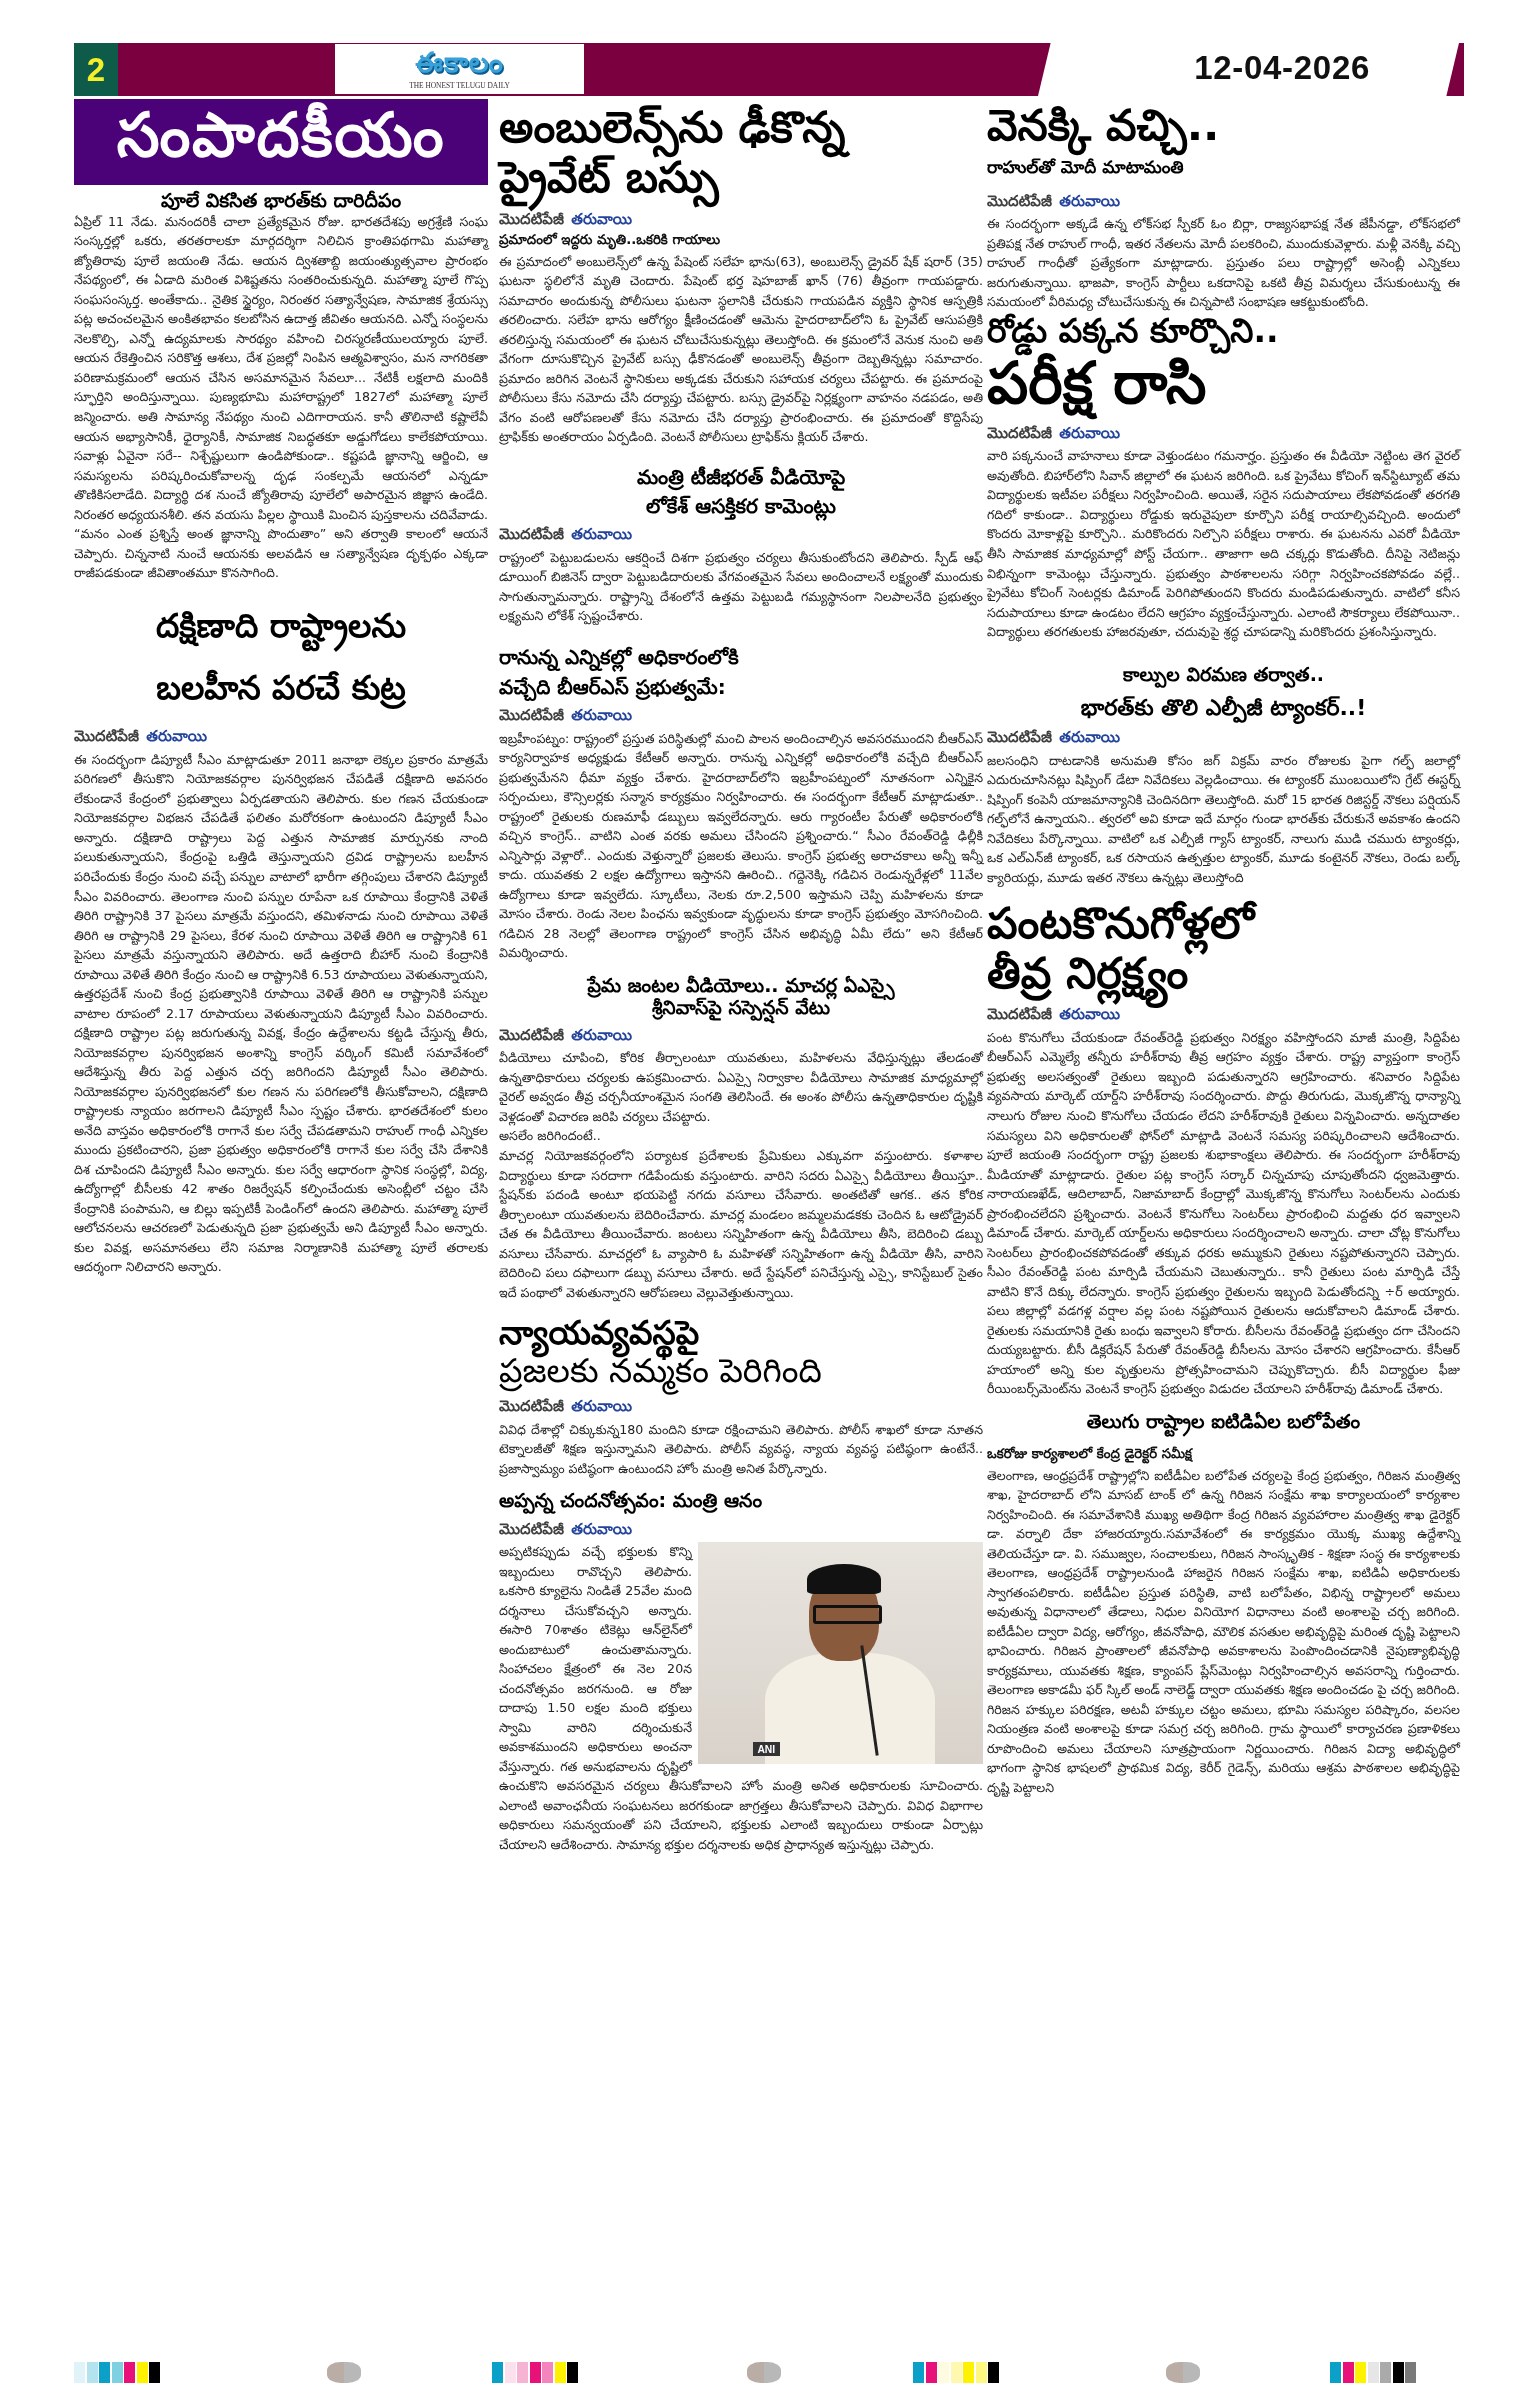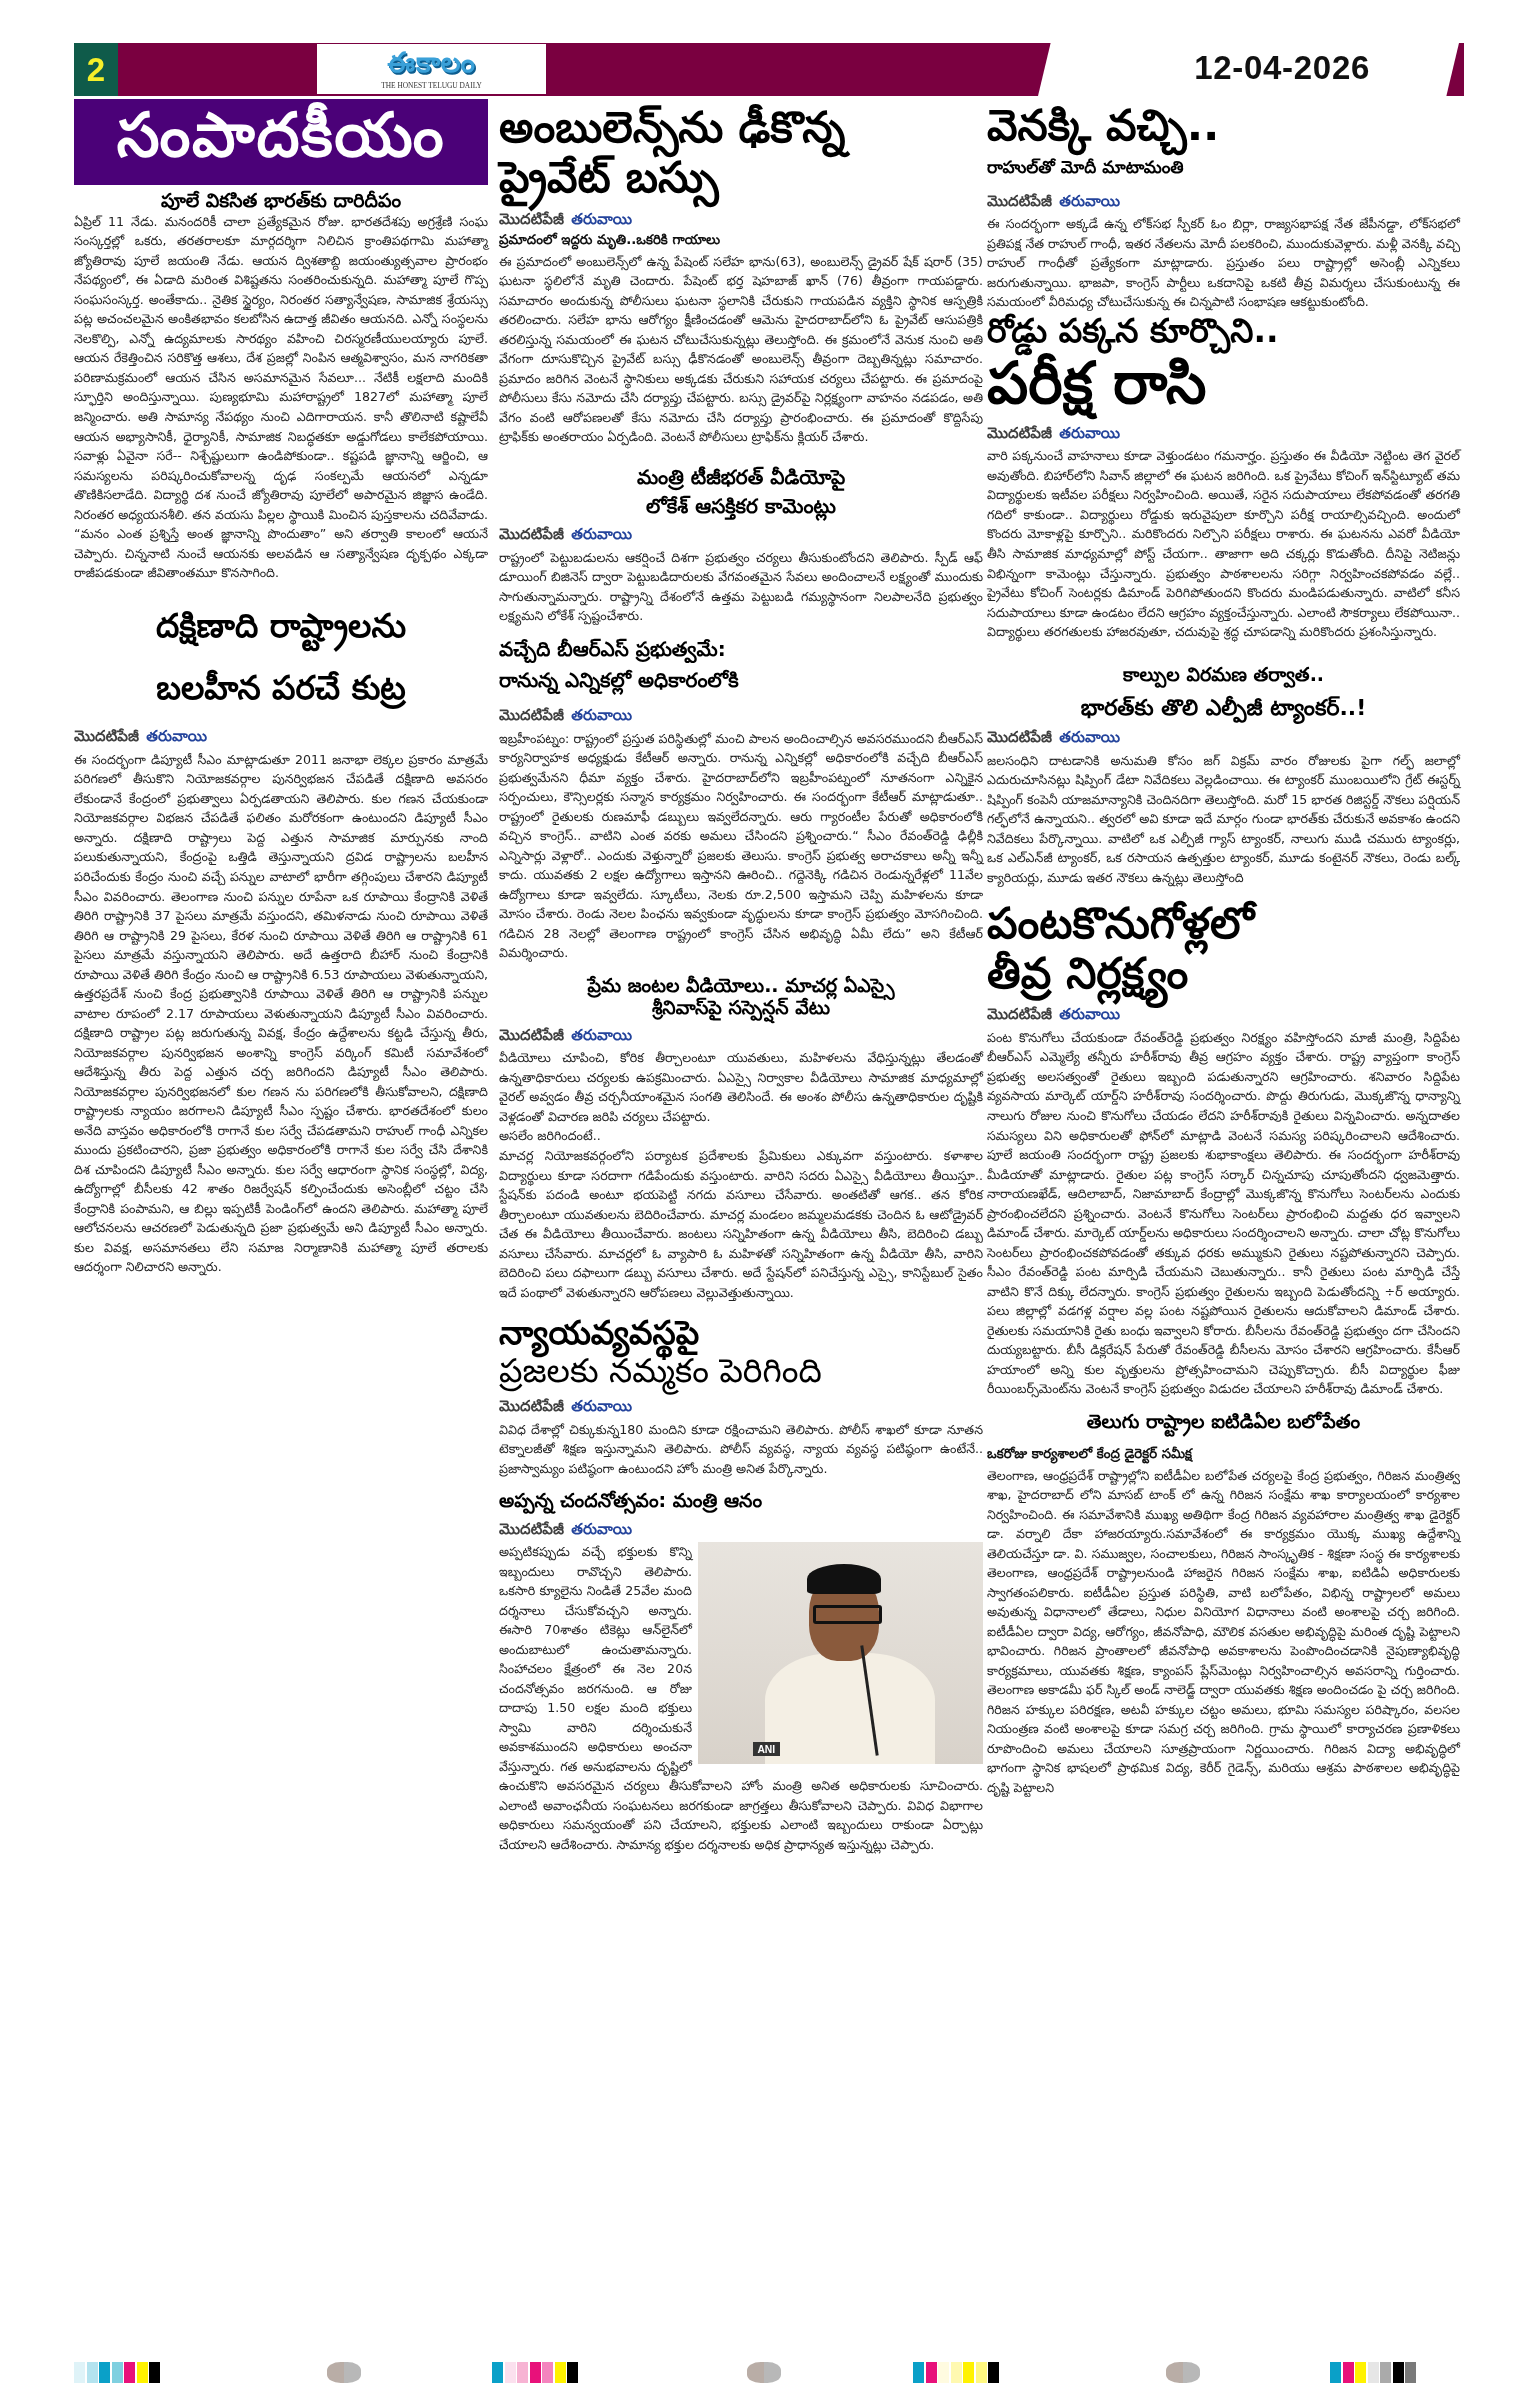--- a/index.html
+++ b/index.html
@@ -1,19 +1,19 @@
 <!DOCTYPE html>
 <html style="font-size:12px"><head>
 <meta charset="utf-8">
 <style>
   html,body{margin:0;padding:0;background:#fff;}
   body{width:1528px;height:2401px;position:relative;overflow:hidden;font-family:"DejaVu Sans",sans-serif;color:#111;}
   .masthead{position:absolute;left:74px;top:43px;width:1390px;height:53px;background:#7a0040;}
   .pg-num{position:absolute;left:74px;top:43px;width:44px;height:53px;background:#0f5b4a;color:#f5ef2a;font:bold 33px "Liberation Sans",sans-serif;display:flex;align-items:center;justify-content:center;}
-  .logo{position:absolute;left:317px;top:44px;width:229px;height:50px;background:#fff;text-align:center;}
+  .logo{position:absolute;left:335px;top:44px;width:249px;height:50px;background:#fff;text-align:center;}
   .logo .logo-mark{font:900 28px "DejaVu Sans",sans-serif;color:#3aa0d8;letter-spacing:0.7px;line-height:37px;text-shadow:1.5px 1.5px 0 #0d5d8f;}
   .logo .logo-tag{font:7.4px "Liberation Serif",serif;color:#333;line-height:9px;}
   .date-box{position:absolute;left:1038px;top:43px;width:421px;height:53px;background:#fff;clip-path:polygon(3% 0,100% 0,97% 100%,0 100%);}
   .date-box span{position:absolute;right:89px;top:6px;font:bold 33px "Liberation Sans",sans-serif;color:#111;letter-spacing:0.7px;}
   .col{position:absolute;top:99px;}
   .col1{left:74px;width:414px;}
   .col2{left:499px;width:484px;}
   .col3{left:987px;width:473px;}
   .editorial-banner{background:#4b0178;color:#fff;height:86px;font:bold 61px "DejaVu Sans",sans-serif;display:flex;align-items:center;justify-content:center;letter-spacing:1.5px;}
   .hl{font-weight:900;color:#000;line-height:1.15;margin:0;}
@@ -69,22 +69,22 @@
   <h2 class="hl hl-lg">ప్రైవేట్ బస్సు</h2>
   <div class="byline"><span class="b1">మొదటిపేజీ</span><span class="b2">తరువాయి</span></div>
   <div class="sub">ప్రమాదంలో ఇద్దరు మృతి..ఒకరికి గాయాలు</div>
   <p class="body">ఈ ప్రమాదంలో అంబులెన్స్‌లో ఉన్న పేషెంట్ సలేహ భాను(63), అంబులెన్స్ డ్రైవర్ షేక్ షరార్ (35) ఘటనా స్థలిలోనే మృతి చెందారు. పేషెంట్ భర్త షెహబాజ్ ఖాన్ (76) తీవ్రంగా గాయపడ్డారు. సమాచారం అందుకున్న పోలీసులు ఘటనా స్థలానికి చేరుకుని గాయపడిన వ్యక్తిని స్థానిక ఆస్పత్రికి తరలించారు. సలేహ భాను ఆరోగ్యం క్షీణించడంతో ఆమెను హైదరాబాద్‌లోని ఓ ప్రైవేట్ ఆసుపత్రికి తరలిస్తున్న సమయంలో ఈ ఘటన చోటుచేసుకున్నట్లు తెలుస్తోంది. ఈ క్రమంలోనే వెనుక నుంచి అతి వేగంగా దూసుకొచ్చిన ప్రైవేట్ బస్సు ఢీకొనడంతో అంబులెన్స్ తీవ్రంగా దెబ్బతిన్నట్లు సమాచారం. ప్రమాదం జరిగిన వెంటనే స్థానికులు అక్కడకు చేరుకుని సహాయక చర్యలు చేపట్టారు. ఈ ప్రమాదంపై పోలీసులు కేసు నమోదు చేసి దర్యాప్తు చేపట్టారు. బస్సు డ్రైవర్‌పై నిర్లక్ష్యంగా వాహనం నడపడం, అతి వేగం వంటి ఆరోపణలతో కేసు నమోదు చేసి దర్యాప్తు ప్రారంభించారు. ఈ ప్రమాదంతో కొద్దిసేపు ట్రాఫిక్‌కు అంతరాయం ఏర్పడింది. వెంటనే పోలీసులు ట్రాఫిక్‌ను క్లియర్ చేశారు.</p>
   <div class="sp"></div>
   <h2 class="hl hl-sm center" style="line-height:1.8;">మంత్రి టీజీభరత్ వీడియోపై</h2>
   <h2 class="hl hl-sm center">లోకేశ్ ఆసక్తికర కామెంట్లు</h2>
   <div class="byline"><span class="b1">మొదటిపేజీ</span><span class="b2">తరువాయి</span></div>
   <p class="body">రాష్ట్రంలో పెట్టుబడులను ఆకర్షించే దిశగా ప్రభుత్వం చర్యలు తీసుకుంటోందని తెలిపారు. స్పీడ్ ఆఫ్ డూయింగ్ బిజినెస్ ద్వారా పెట్టుబడిదారులకు వేగవంతమైన సేవలు అందించాలనే లక్ష్యంతో ముందుకు సాగుతున్నామన్నారు. రాష్ట్రాన్ని దేశంలోనే ఉత్తమ పెట్టుబడి గమ్యస్థానంగా నిలపాలనేది ప్రభుత్వం లక్ష్యమని లోకేశ్ స్పష్టంచేశారు.</p>
   <div class="sp"></div>
+  <h2 class="hl hl-sm" style="line-height:1.9;">రానున్న ఎన్నికల్లో అధికారంలోకి</h2>
   <h2 class="hl hl-sm">వచ్చేది బీఆర్ఎస్ ప్రభుత్వమే:</h2>
-  <h2 class="hl hl-sm" style="line-height:1.9;">రానున్న ఎన్నికల్లో అధికారంలోకి</h2>
   <div class="byline"><span class="b1">మొదటిపేజీ</span><span class="b2">తరువాయి</span></div>
   <p class="body">ఇబ్రహీంపట్నం: రాష్ట్రంలో ప్రస్తుత పరిస్థితుల్లో మంచి పాలన అందించాల్సిన అవసరముందని బీఆర్ఎస్ కార్యనిర్వాహక అధ్యక్షుడు కేటీఆర్ అన్నారు. రానున్న ఎన్నికల్లో అధికారంలోకి వచ్చేది బీఆర్ఎస్ ప్రభుత్వమేనని ధీమా వ్యక్తం చేశారు. హైదరాబాద్‌లోని ఇబ్రహీంపట్నంలో నూతనంగా ఎన్నికైన సర్పంచులు, కౌన్సిలర్లకు సన్మాన కార్యక్రమం నిర్వహించారు. ఈ సందర్భంగా కేటీఆర్ మాట్లాడుతూ.. రాష్ట్రంలో రైతులకు రుణమాఫీ డబ్బులు ఇవ్వలేదన్నారు. ఆరు గ్యారంటీల పేరుతో అధికారంలోకి వచ్చిన కాంగ్రెస్.. వాటిని ఎంత వరకు అమలు చేసిందని ప్రశ్నించారు.“ సీఎం రేవంత్‌రెడ్డి ఢిల్లీకి ఎన్నిసార్లు వెళ్లారో.. ఎందుకు వెళ్తున్నారో ప్రజలకు తెలుసు. కాంగ్రెస్ ప్రభుత్వ అరాచకాలు అన్నీ ఇన్నీ కాదు. యువతకు 2 లక్షల ఉద్యోగాలు ఇస్తానని ఊరించి.. గద్దెనెక్కి గడిచిన రెండున్నరేళ్లలో 11వేల ఉద్యోగాలు కూడా ఇవ్వలేదు. స్కూటీలు, నెలకు రూ.2,500 ఇస్తామని చెప్పి మహిళలను కూడా మోసం చేశారు. రెండు నెలల పింఛను ఇవ్వకుండా వృద్ధులను కూడా కాంగ్రెస్ ప్రభుత్వం మోసగించింది. గడిచిన 28 నెలల్లో తెలంగాణ రాష్ట్రంలో కాంగ్రెస్ చేసిన అభివృద్ధి ఏమీ లేదు” అని కేటీఆర్ విమర్శించారు.</p>
   <div class="sp"></div>
   <h2 class="hl hl-xs center">ప్రేమ జంటల వీడియోలు.. మాచర్ల ఏఎస్సై</h2>
   <h2 class="hl hl-xs center">శ్రీనివాస్‌పై సస్పెన్షన్ వేటు</h2>
   <div class="byline"><span class="b1">మొదటిపేజీ</span><span class="b2">తరువాయి</span></div>
   <p class="body">వీడియోలు చూపించి, కోరిక తీర్చాలంటూ యువతులు, మహిళలను వేధిస్తున్నట్లు తేలడంతో ఉన్నతాధికారులు చర్యలకు ఉపక్రమించారు. ఏఎస్సై నిర్వాకాల వీడియోలు సామాజిక మాధ్యమాల్లో వైరల్ అవ్వడం తీవ్ర చర్చనీయాంశమైన సంగతి తెలిసిందే. ఈ అంశం పోలీసు ఉన్నతాధికారుల దృష్టికి వెళ్లడంతో విచారణ జరిపి చర్యలు చేపట్టారు.</p>
   <p class="body">అసలేం జరిగిందంటే..</p>
   <p class="body">మాచర్ల నియోజకవర్గంలోని పర్యాటక ప్రదేశాలకు ప్రేమికులు ఎక్కువగా వస్తుంటారు. కళాశాల విద్యార్థులు కూడా సరదాగా గడిపేందుకు వస్తుంటారు. వారిని సదరు ఏఎస్సై వీడియోలు తీయిస్తూ.. స్టేషన్‌కు పదండి అంటూ భయపెట్టి నగదు వసూలు చేసేవారు. అంతటితో ఆగక.. తన కోరిక తీర్చాలంటూ యువతులను బెదిరించేవారు. మాచర్ల మండలం జమ్మలమడకకు చెందిన ఓ ఆటోడ్రైవర్ చేత ఈ వీడియోలు తీయించేవారు. జంటలు సన్నిహితంగా ఉన్న వీడియోలు తీసి, బెదిరించి డబ్బు వసూలు చేసేవారు. మాచర్లలో ఓ వ్యాపారి ఓ మహిళతో సన్నిహితంగా ఉన్న వీడియో తీసి, వారిని బెదిరించి పలు దఫాలుగా డబ్బు వసూలు చేశారు. అదే స్టేషన్‌లో పనిచేస్తున్న ఎస్సై, కానిస్టేబుల్ సైతం ఇదే పంథాలో వెళుతున్నారని ఆరోపణలు వెల్లువెత్తుతున్నాయి.</p>
   <div class="sp"></div>

